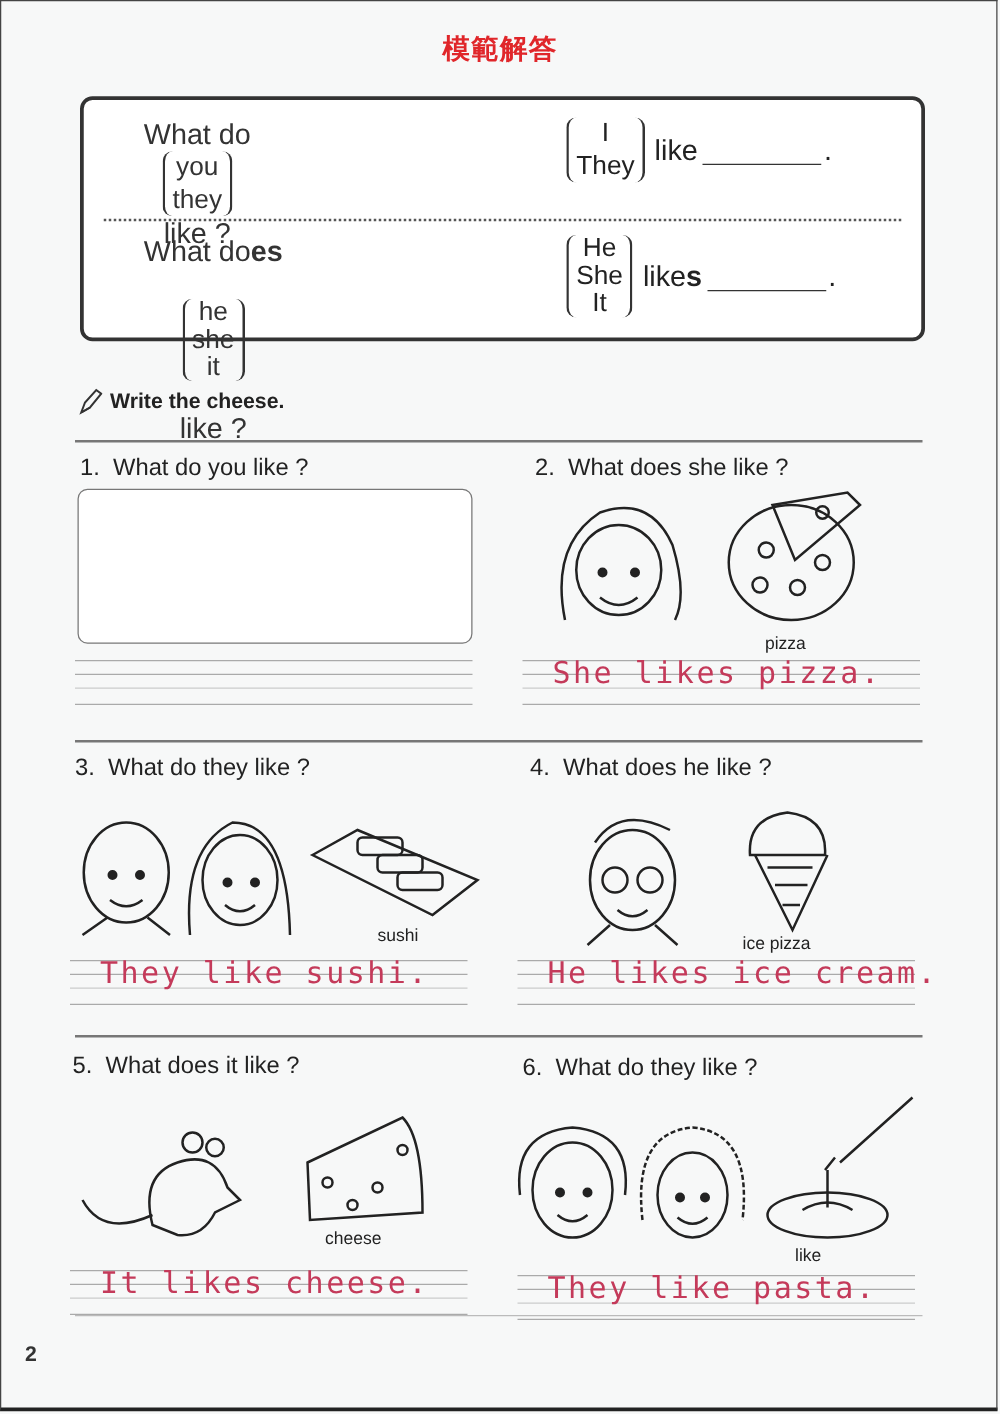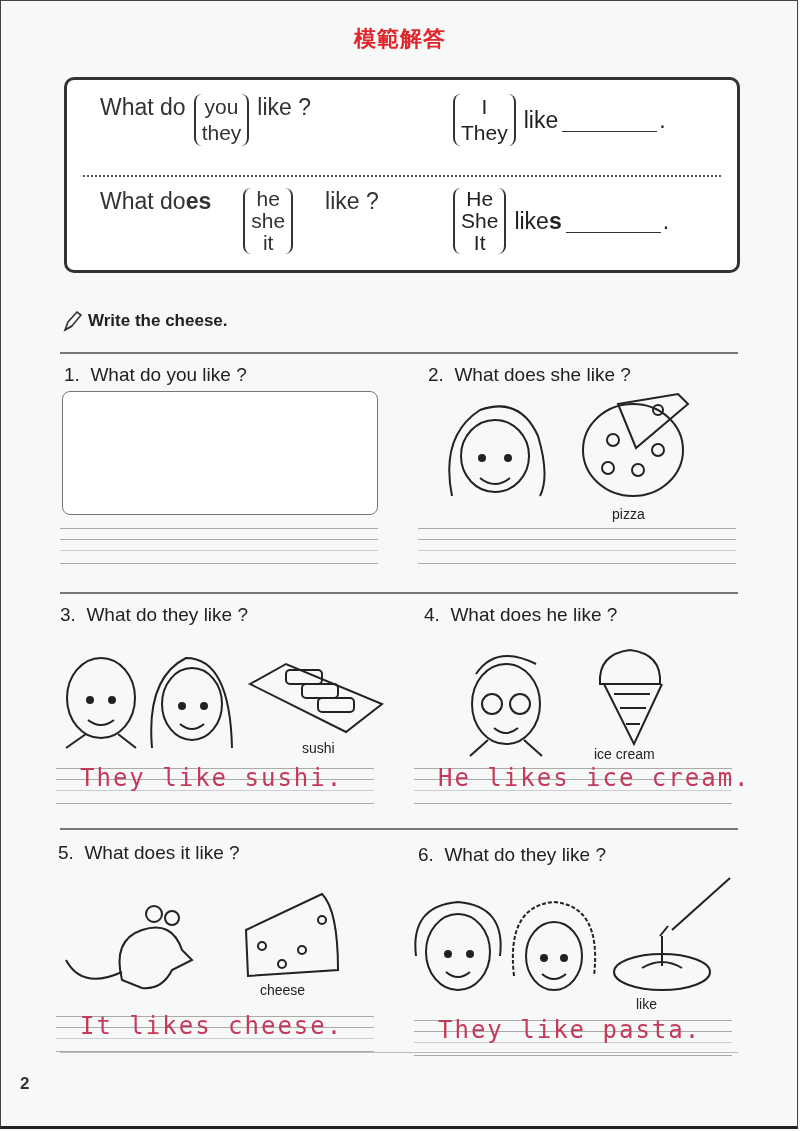--- a/index.html
+++ b/index.html
@@ -4,21 +4,21 @@
 <style>
   html, body { margin:0; padding:0; }
   body {
     width:800px; height:1131px; background:#f7f8f8; position:relative; overflow:hidden;
     font-family:"Liberation Sans", sans-serif; color:#222;
   }
   .page-frame { position:absolute; left:0; top:0; width:798px; height:1129px; border:1px solid #444; border-bottom:3px solid #222; box-sizing:border-box; }
   .header-title { position:absolute; top:24px; left:0; width:800px; text-align:center; color:#e0262a; font-weight:bold; font-size:22px; letter-spacing:1px; font-family:"DejaVu Sans", sans-serif; }
 
   .grammar-box { position:absolute; left:64px; top:77px; width:676px; height:196px; border:3px solid #333; border-radius:10px; background:#fff; box-sizing:border-box; }
-  .gram-row { position:absolute; left:33px; display:flex; align-items:flex-start; font-size:23px; color:#333; }
+  .gram-row { position:absolute; left:48px; display:flex; align-items:center; font-size:23px; color:#333;flex-direction:column; }
   .gram-row.r1 { top:14px; }
   .gram-row.r2 { top:108px;gap:24px; }
   .bracket { display:flex; flex-direction:column; justify-content:center; border-left:2px solid #333; border-right:2px solid #333; border-radius:8px; padding:0 6px; margin:0 8px; line-height:26px; text-align:center; font-size:21px; }
   .bracket.tall { line-height:22px; }
   .blank { display:inline-block; width:95px; border-bottom:1.5px solid #333; height:22px; margin-left:4px; }
   .dot { margin-left:2px; }
   .dotted-divider { position:absolute; left:16px; right:16px; top:95px; border-top:2px dotted #555; }
   .gram-right { position:absolute; display:flex; align-items:center; font-size:23px; }
   .gram-right.r1 { left:378px; top:14px; }
   .gram-right.r2 { left:378px; top:108px; }
@@ -129,20 +129,21 @@
     <circle cx="80" cy="60" r="6"></circle>
     <circle cx="30" cy="78" r="6"></circle>
     <circle cx="80" cy="20" r="5"></circle>
 </svg>
 <div class="label" style="left:612px;top:506px">pizza</div>
 <div class="lines" style="left:418px;top:528px;width:318px">
   <div class="ln l1"></div>
     <div class="ln l2"></div>
     <div class="ln l3"></div>
     <div class="ln l4"></div>
+  <span class="ans">She likes pizza.</span>
 </div>
 
 <div class="q" style="left:60px;top:604px"><span>3.</span>&nbsp; <span>What do they like ?</span></div>
 <svg class="art" style="left:56px;top:648px" width="90" height="105">
   <ellipse cx="45" cy="50" rx="34" ry="40"></ellipse>
     <circle cx="34" cy="52" r="3" style="fill:#222"></circle>
     <circle cx="56" cy="52" r="3" style="fill:#222"></circle>
     <path d="M32 72 Q45 82 58 72"></path>
     <path d="M10 100 L30 86 M80 100 L62 86"></path>
 </svg>
@@ -175,21 +176,21 @@
     <circle cx="36" cy="60" r="10"></circle>
     <circle cx="64" cy="60" r="10"></circle>
     <path d="M38 84 Q50 94 62 84"></path>
     <path d="M14 112 L32 96 M86 112 L68 96"></path>
 </svg>
 <svg class="art" style="left:590px;top:644px" width="80" height="105">
   <path d="M10 40 Q8 10 40 6 Q72 10 70 40 Z"></path>
     <path d="M14 40 L44 100 L72 40"></path>
     <path d="M24 50 L60 50 M30 64 L56 64 M36 80 L50 80"></path>
 </svg>
-<div class="label" style="left:594px;top:746px">ice cream</div>
+<div class="label" style="left:594px;top:746px">ice pizza</div>
 <div class="lines" style="left:414px;top:768px;width:318px">
   <div class="ln l1"></div>
     <div class="ln l2"></div>
     <div class="ln l3"></div>
     <div class="ln l4"></div>
   <span class="ans">He likes ice cream.</span>
 </div>
 
 <div class="q" style="left:58px;top:842px"><span>5.</span>&nbsp; <span>What does it like ?</span></div>
 <svg class="art" style="left:62px;top:900px" width="160" height="95">

